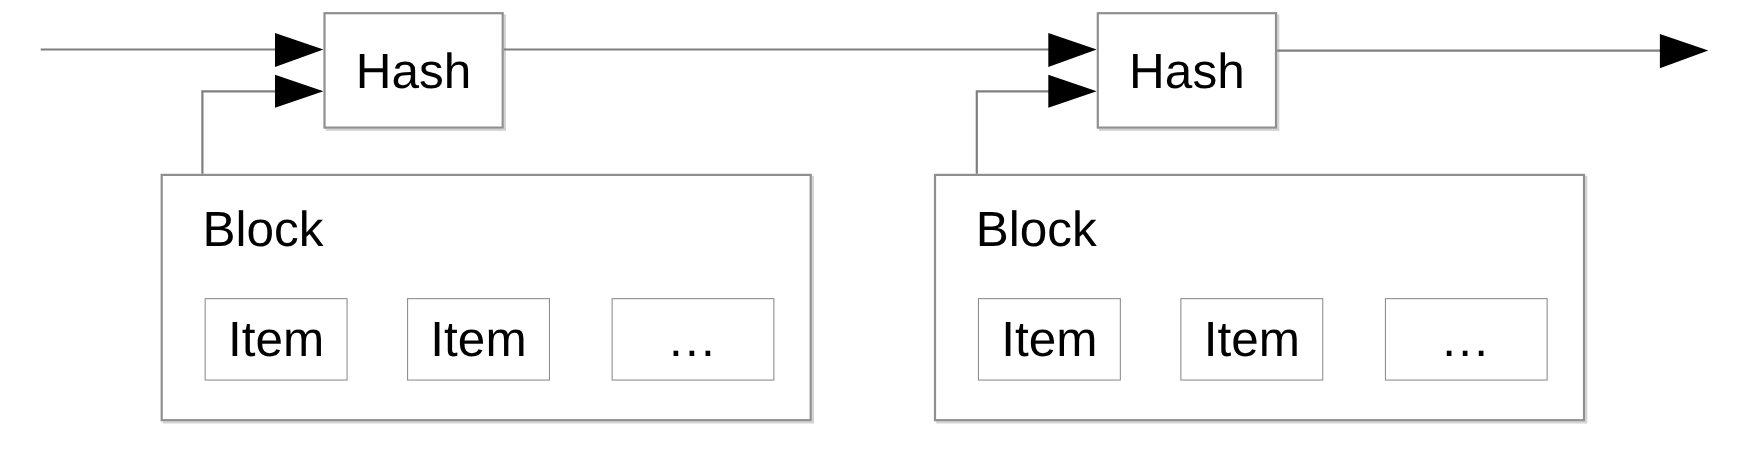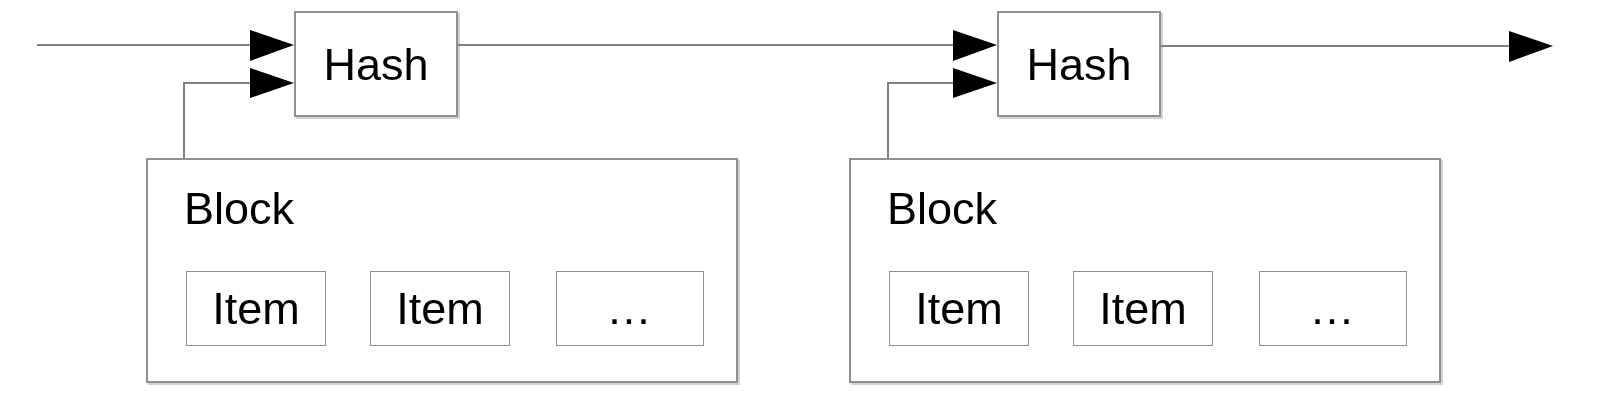--- a/index.html
+++ b/index.html
@@ -37,21 +37,21 @@
   }
   .block-1{left:146px;}
   .block-2{left:849px;}
 
   .block-label{
     position:absolute;left:36px;top:24px;
     font-size:45px;line-height:1.1;white-space:nowrap;
   }
 
   .item-box{
-    position:absolute;top:111px;width:140px;height:75px;
+    position:absolute;top:111px;width:130px;height:75px;
     border:1.5px solid var(--border);
     background:var(--background);
     display:flex;align-items:center;justify-content:center;
     font-size:45px;line-height:1;
   }
   .item-1{left:38px;}
   .item-2{left:222px;}
   .item-more{left:408px;width:148px;letter-spacing:2px;}
 </style>
 </head>

